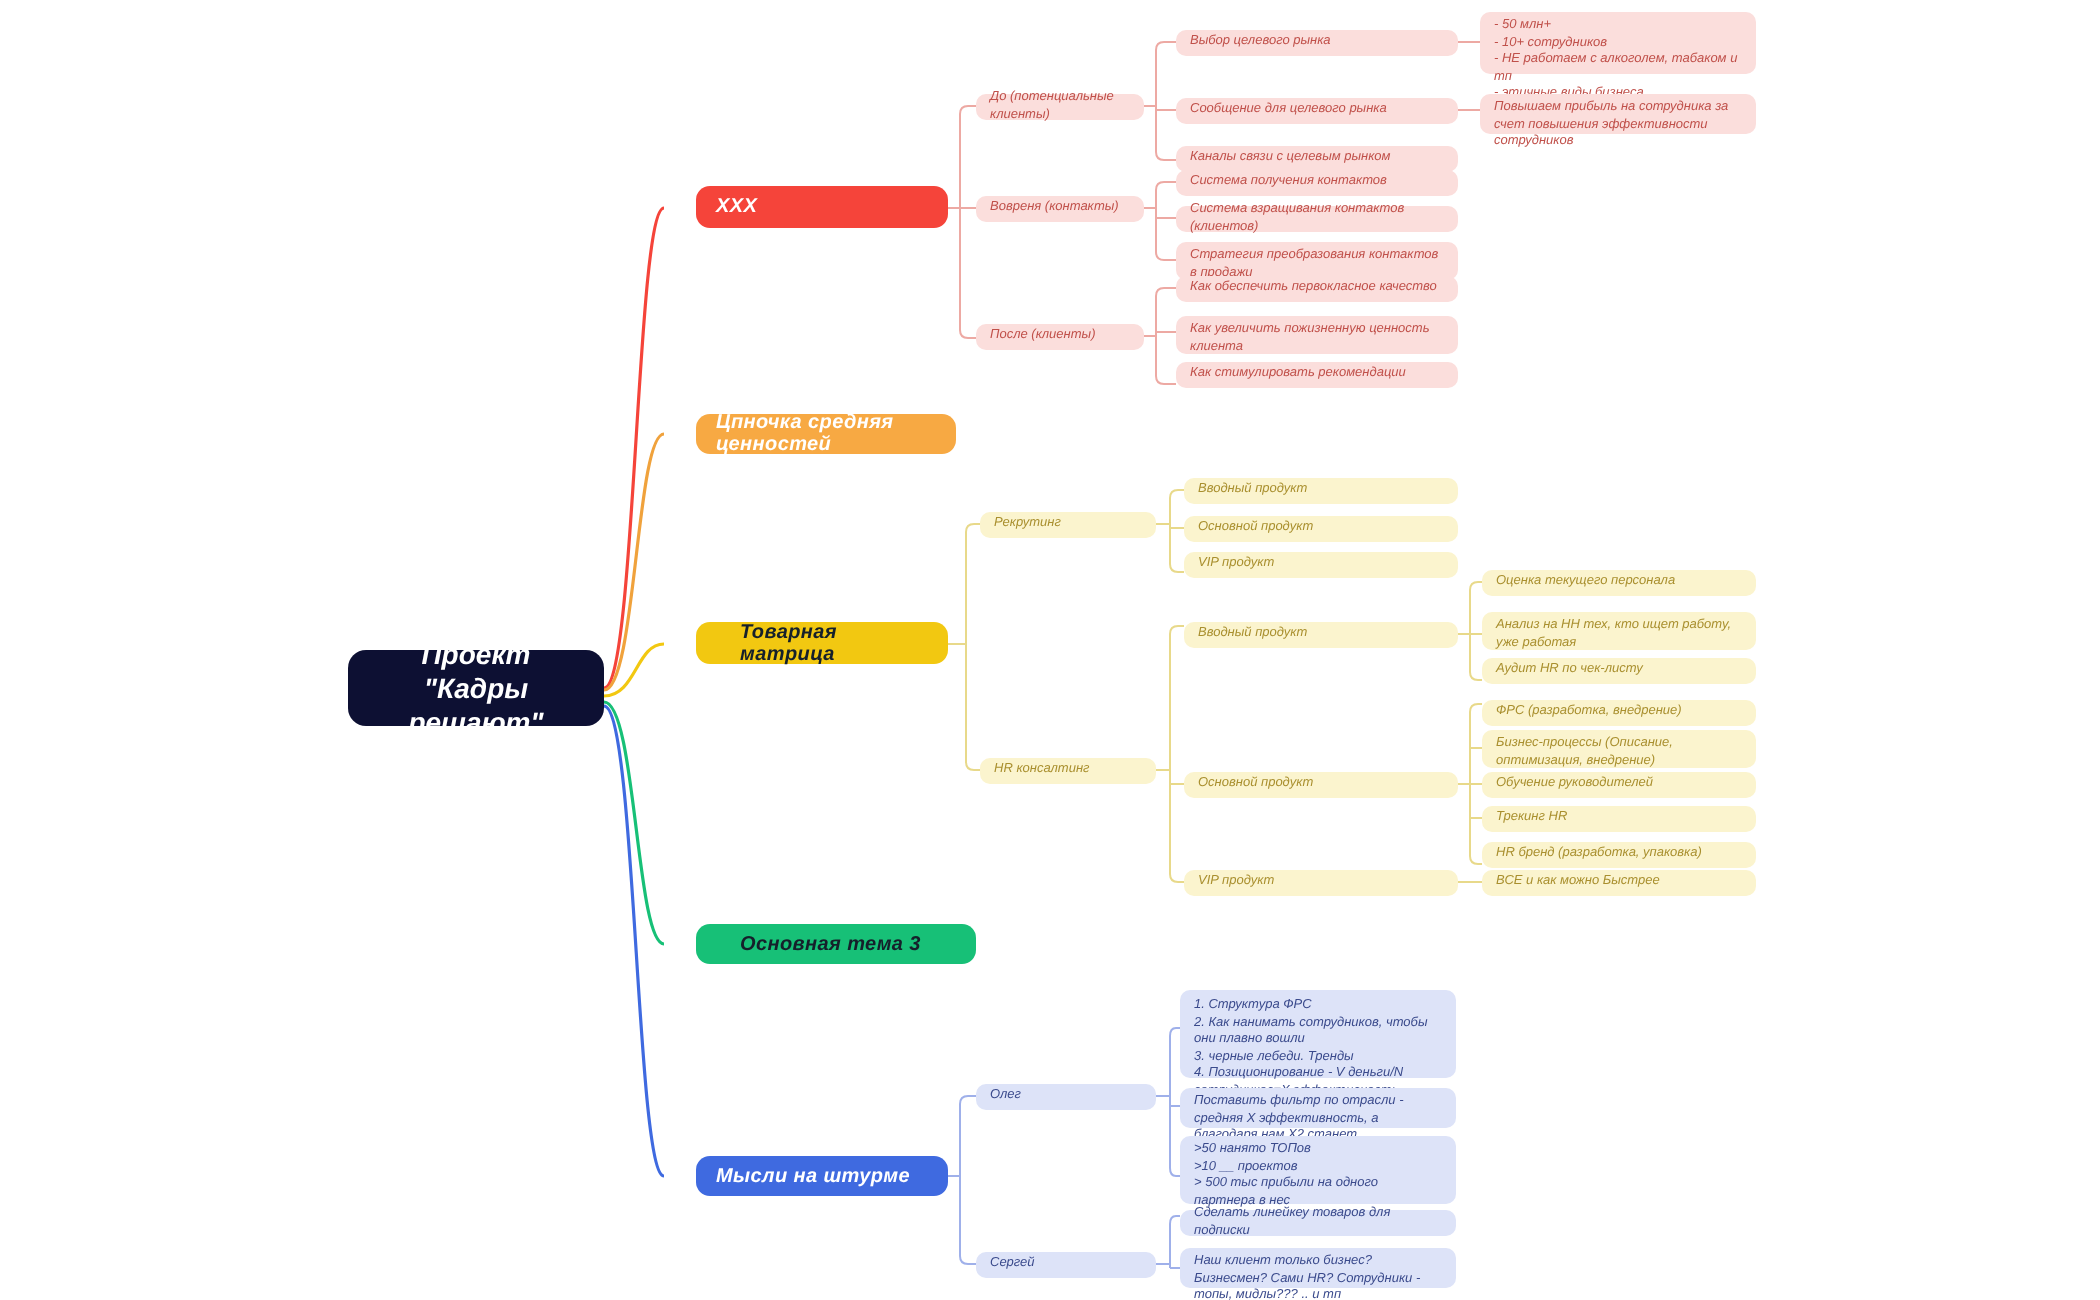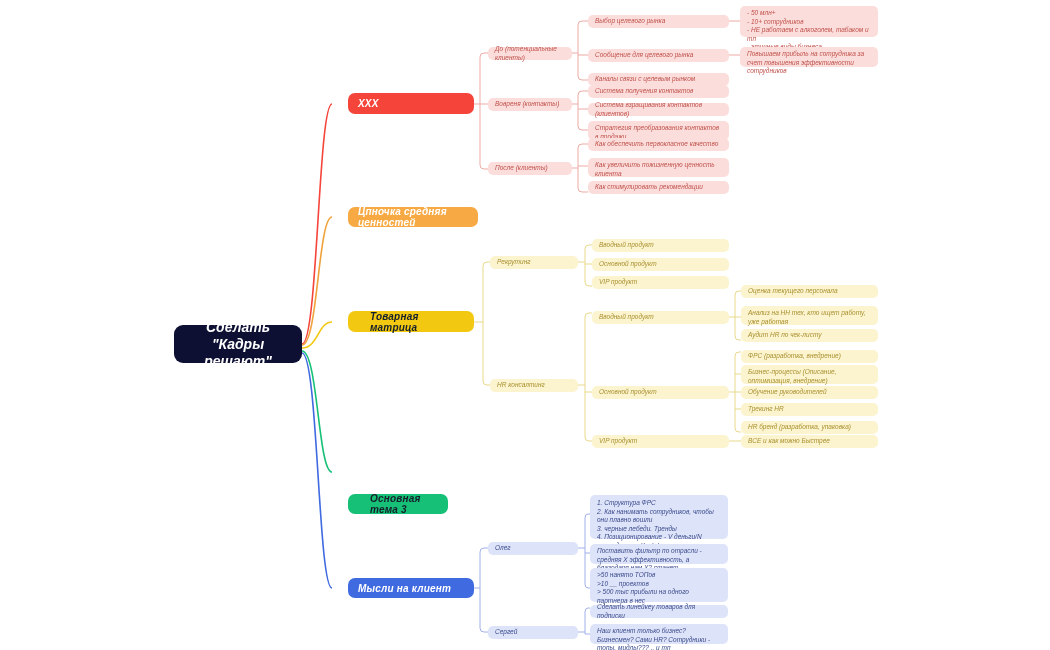--- a/index.html
+++ b/index.html
@@ -118,42 +118,42 @@
     <path d="M585,553 L590,553" stroke="#9fb0ea" stroke-width="1" fill="none"></path>
     <path d="M585,584 q0,4 3,4 L590,588" stroke="#9fb0ea" stroke-width="1" fill="none"></path>
 
     <path d="M578,632 L585,632" stroke="#9fb0ea" stroke-width="1" fill="none"></path>
     <path d="M585,612 L585,634" stroke="#9fb0ea" stroke-width="1" fill="none"></path>
     <path d="M585,612 q0,-4 3,-4 L590,608" stroke="#9fb0ea" stroke-width="1" fill="none"></path>
     <path d="M585,634 L590,634" stroke="#9fb0ea" stroke-width="1" fill="none"></path>
   </svg>
 
   <div class="node root" style="left:174px;top:325px;width:128px;height:38px;">
-    <span class="txt">Сделать
+    <span class="txt">Проект
 "Кадры решают"</span>
   </div>
 
   <div class="node l1" style="left:348px;top:93px;width:126px;height:21px;background:#f5443a;">
     <span class="txt">XXX</span>
   </div>
 
   <div class="node l1" style="left:348px;top:207px;width:130px;height:20px;background:#f7a943;">
     <span class="txt">Цпночка средняя ценностей</span>
   </div>
 
   <div class="node l1 dark" style="left:348px;top:311px;width:126px;height:21px;background:#f2c811;">
     <span class="txt">Товарная матрица</span>
   </div>
 
-  <div class="node l1 dark" style="left:348px;top:462px;width:100px;height:20px;background:#17c077;margin-top:32px;">
+  <div class="node l1 dark" style="left:348px;top:462px;width:140px;height:20px;background:#17c077;">
     <span class="txt">Основная тема 3</span>
   </div>
 
   <div class="node l1" style="left:348px;top:578px;width:126px;height:20px;background:#3f6ae0;">
-    <span class="txt">Мысли на клиент</span>
+    <span class="txt">Мысли на штурме</span>
   </div>
 
   <div class="node l2" style="left:488px;top:47px;width:84px;height:13px;background:#fbdedc;color:#c0504a;">
     <span class="txt">До (потенциальные клиенты)</span>
   </div>
   <div class="node l2" style="left:488px;top:98px;width:84px;height:13px;background:#fbdedc;color:#c0504a;">
     <span class="txt">Вовреня (контакты)</span>
   </div>
   <div class="node l2" style="left:488px;top:162px;width:84px;height:13px;background:#fbdedc;color:#c0504a;">
     <span class="txt">После (клиенты)</span>

